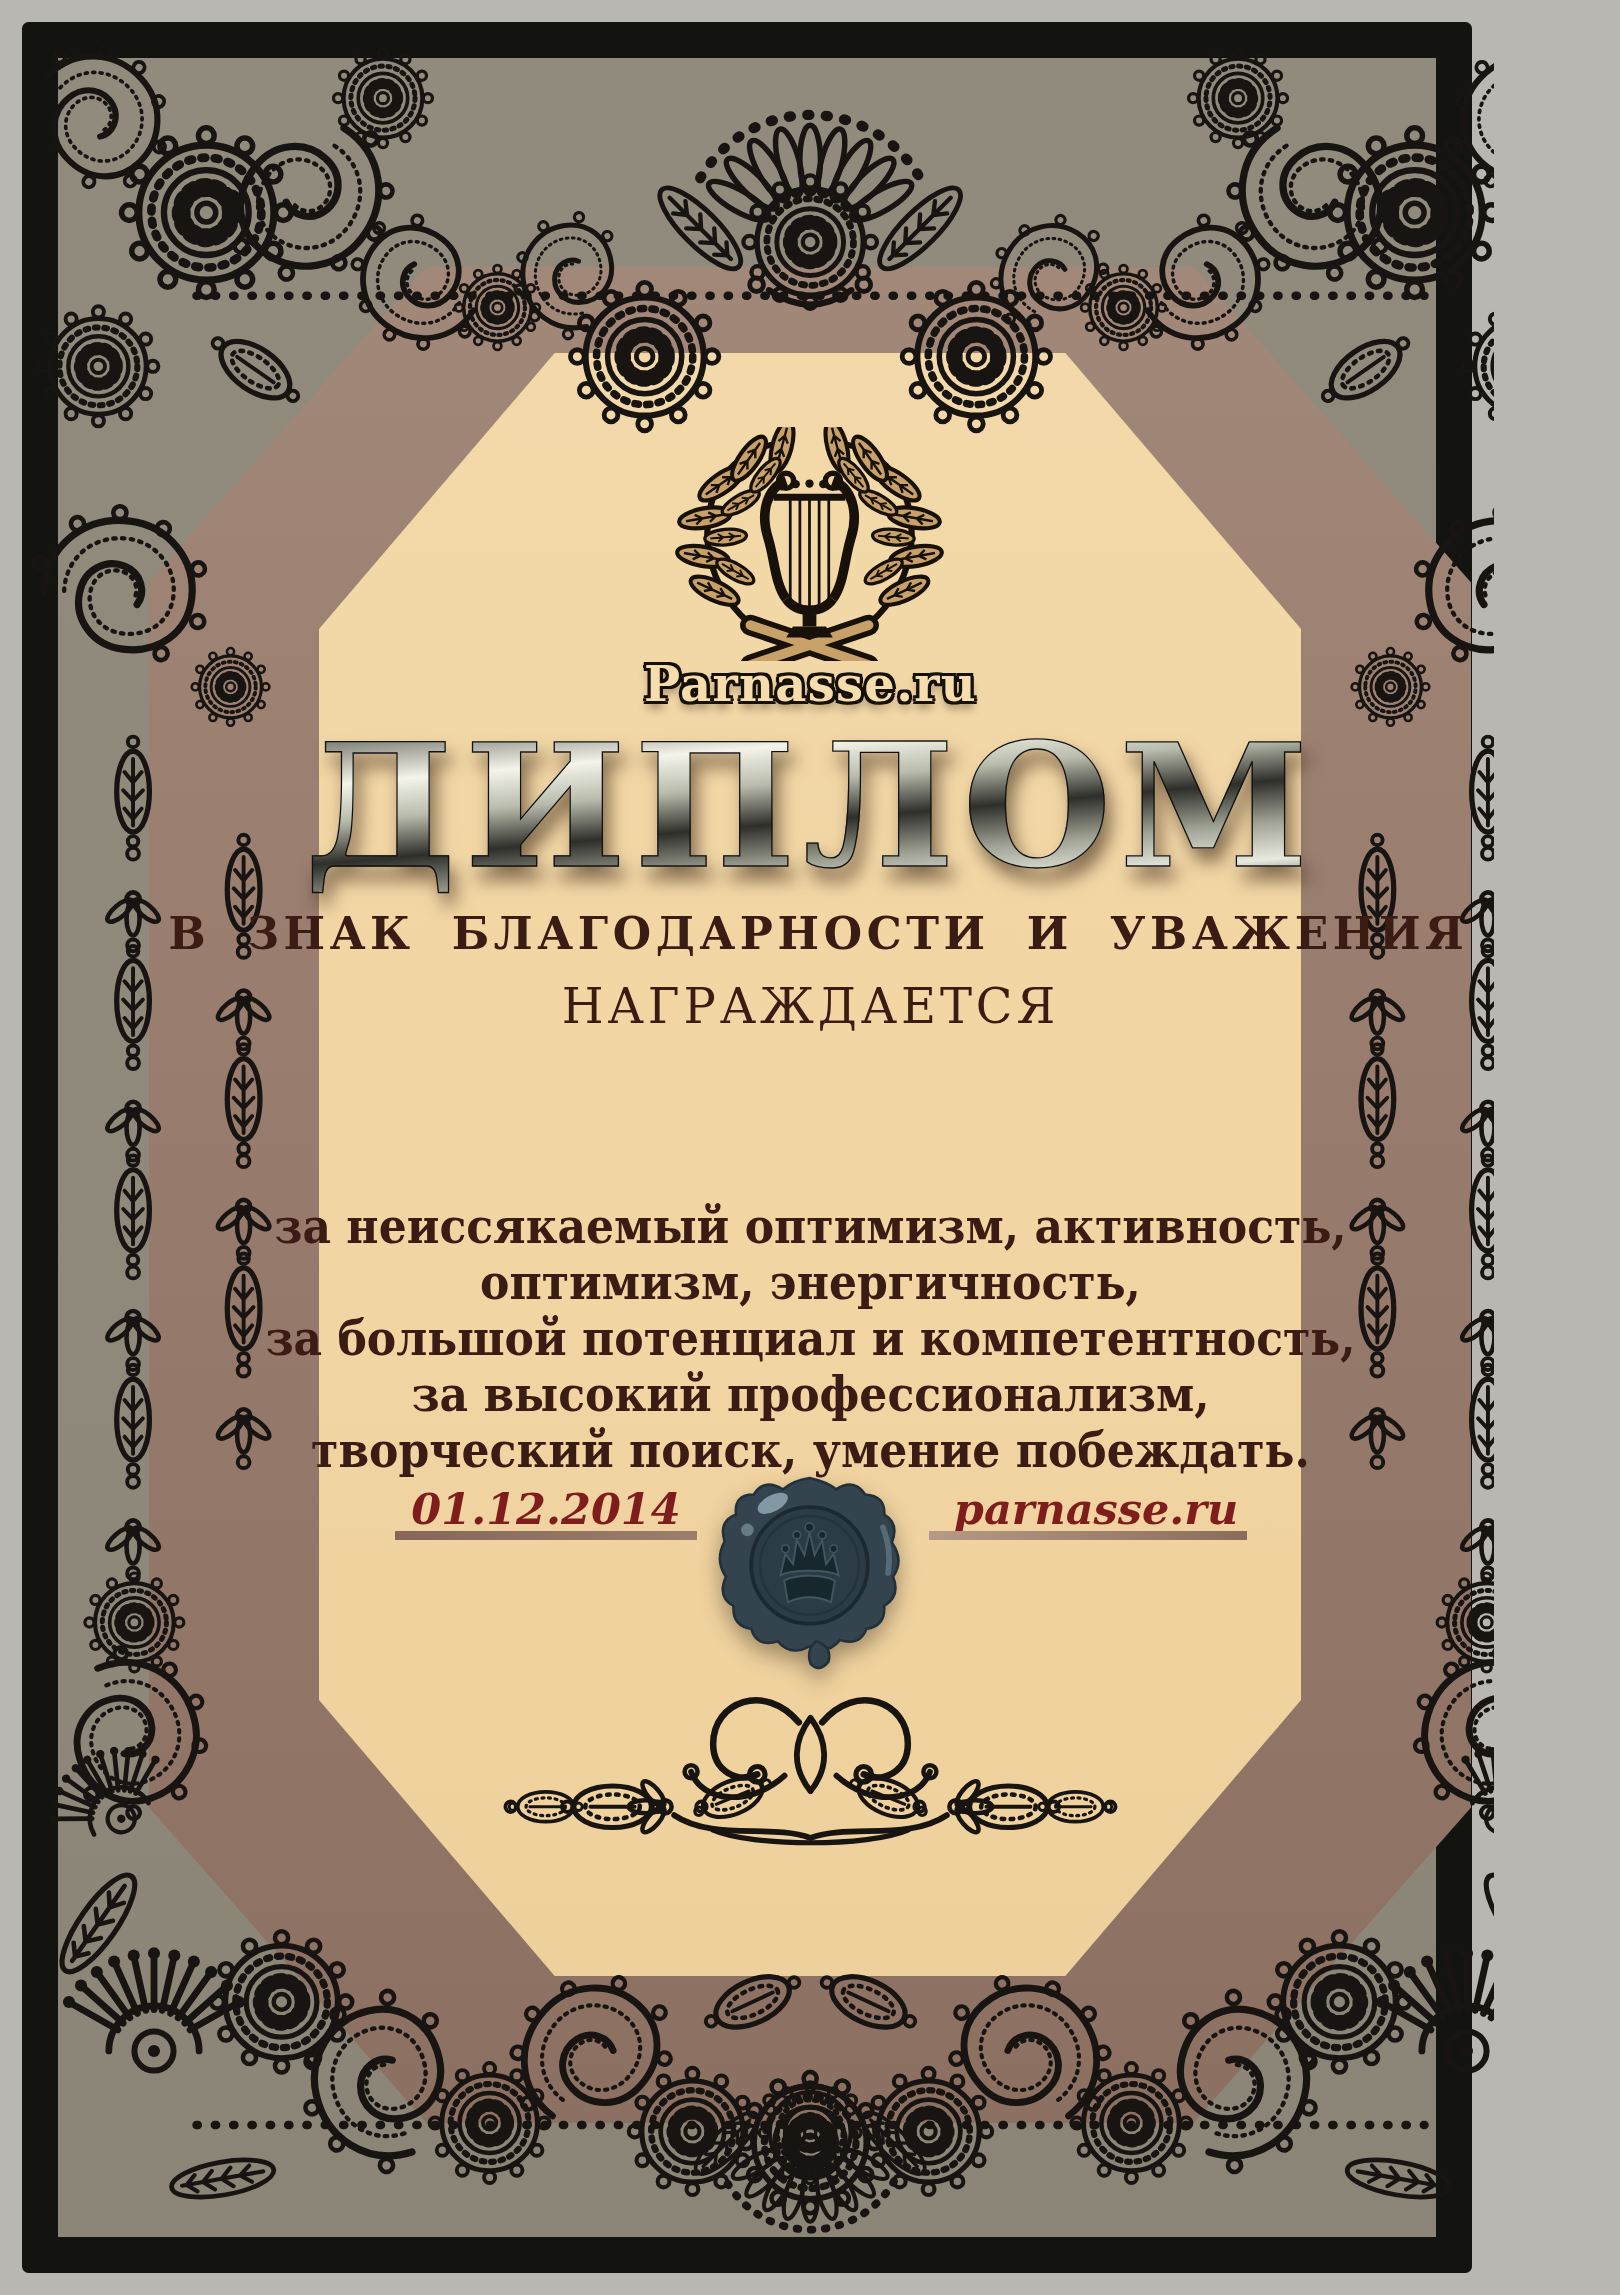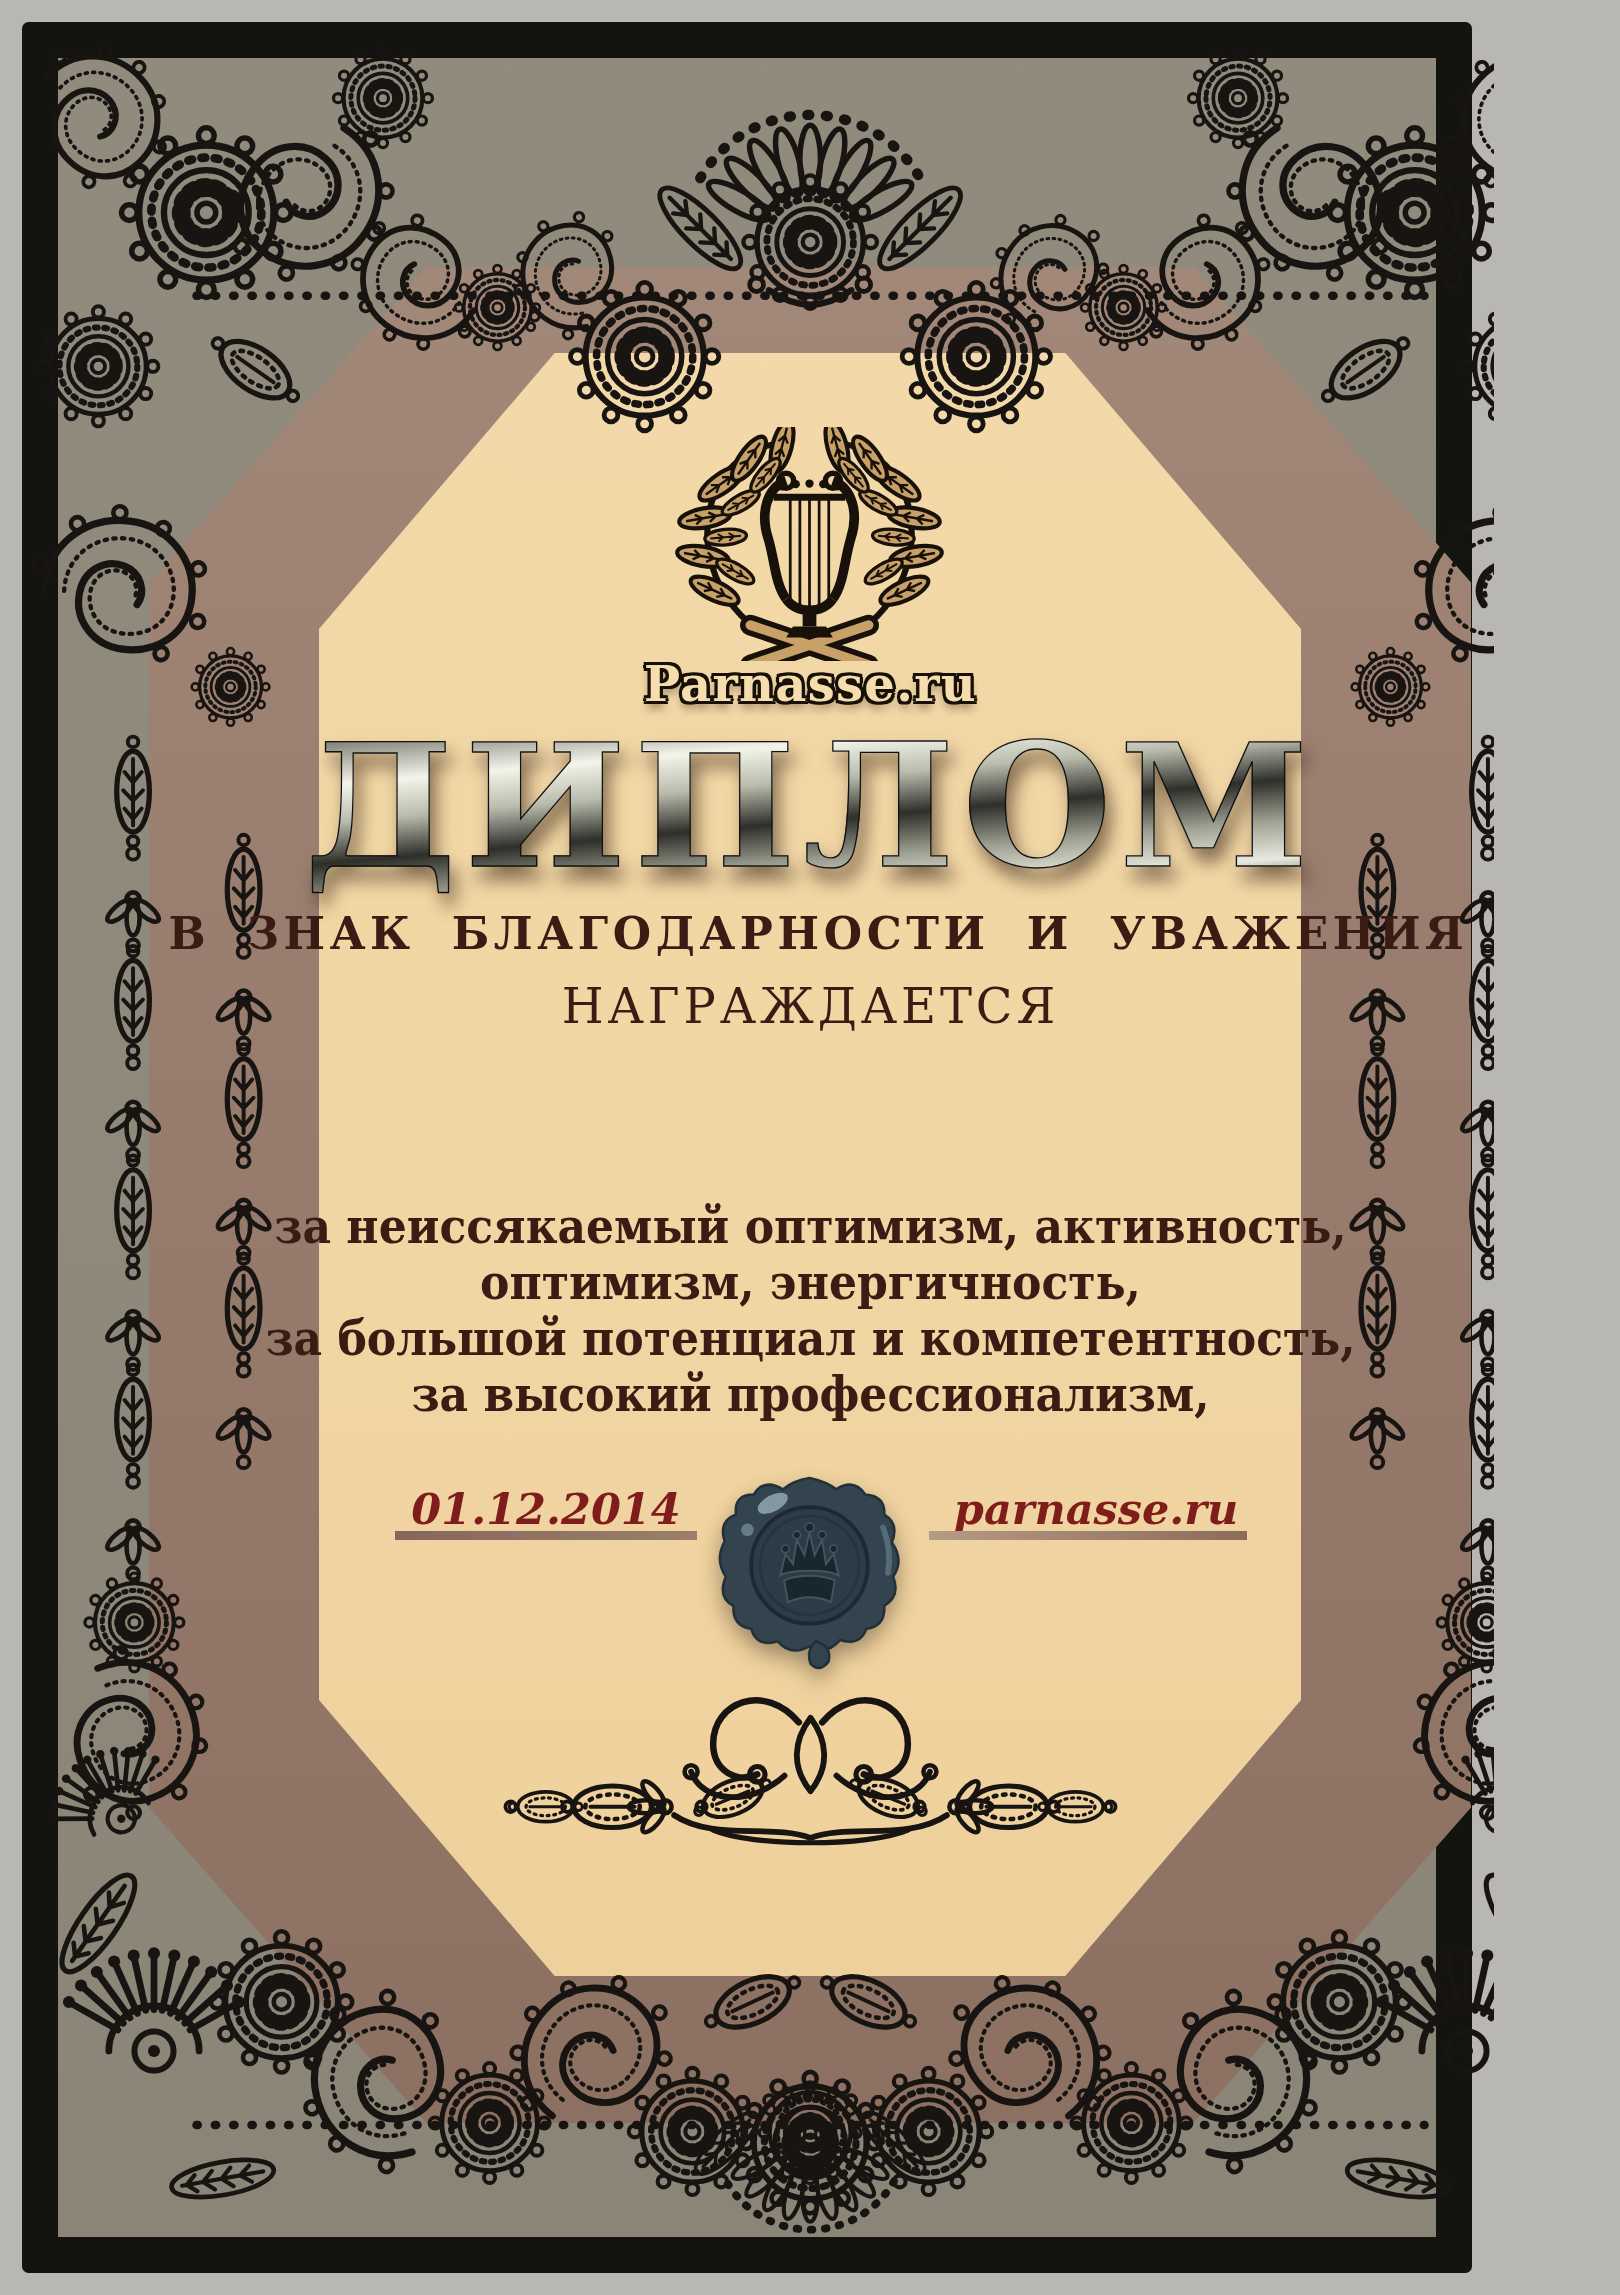--- a/index.html
+++ b/index.html
@@ -256,20 +256,21 @@
 
   <div class="content-item brand">Parnasse.ru</div>
   <div class="content-item title">ДИПЛОМ</div>
   <div class="content-item dedication">В ЗНАК БЛАГОДАРНОСТИ И УВАЖЕНИЯ</div>
   <div class="content-item award-label">НАГРАЖДАЕТСЯ</div>
   <div class="content-item citation">
     <div>за неиссякаемый оптимизм, активность,</div>
     <div>оптимизм, энергичность,</div>
     <div>за большой потенциал и компетентность,</div>
     <div>за высокий профессионализм,</div>
+    <div>творческий поиск, умение побеждать.</div>
   </div>
 
   <div class="footer-text footer-date">01.12.2014</div>
   <div class="footer-text footer-site">parnasse.ru</div>
   <div class="rule rule-left"></div>
   <div class="rule rule-right"></div>
 
   <svg class="seal-svg" width="203" height="209" viewBox="-160 -160 320 330" xmlns="http://www.w3.org/2000/svg">
     <path fill="#33444f" stroke="#22303a" stroke-width="4" d="M 0 -138 Q 28 -132 42 -120 Q 70 -138 88 -112 Q 120 -110 118 -80 Q 142 -66 130 -36 Q 150 -8 132 18 Q 144 48 118 64 Q 120 96 90 100 Q 80 128 48 118 Q 28 142 0 128 Q -30 144 -50 120 Q -84 130 -92 100 Q -122 96 -120 64 Q -146 50 -132 18 Q -150 -8 -134 -38 Q -144 -70 -116 -80 Q -120 -112 -88 -112 Q -72 -138 -42 -120 Q -26 -134 0 -138 Z"></path>
     <path fill="#33444f" stroke="#22303a" stroke-width="4" d="M 10 120 Q 36 128 30 152 Q 16 170 2 156 Q -6 134 10 120 Z"></path>

